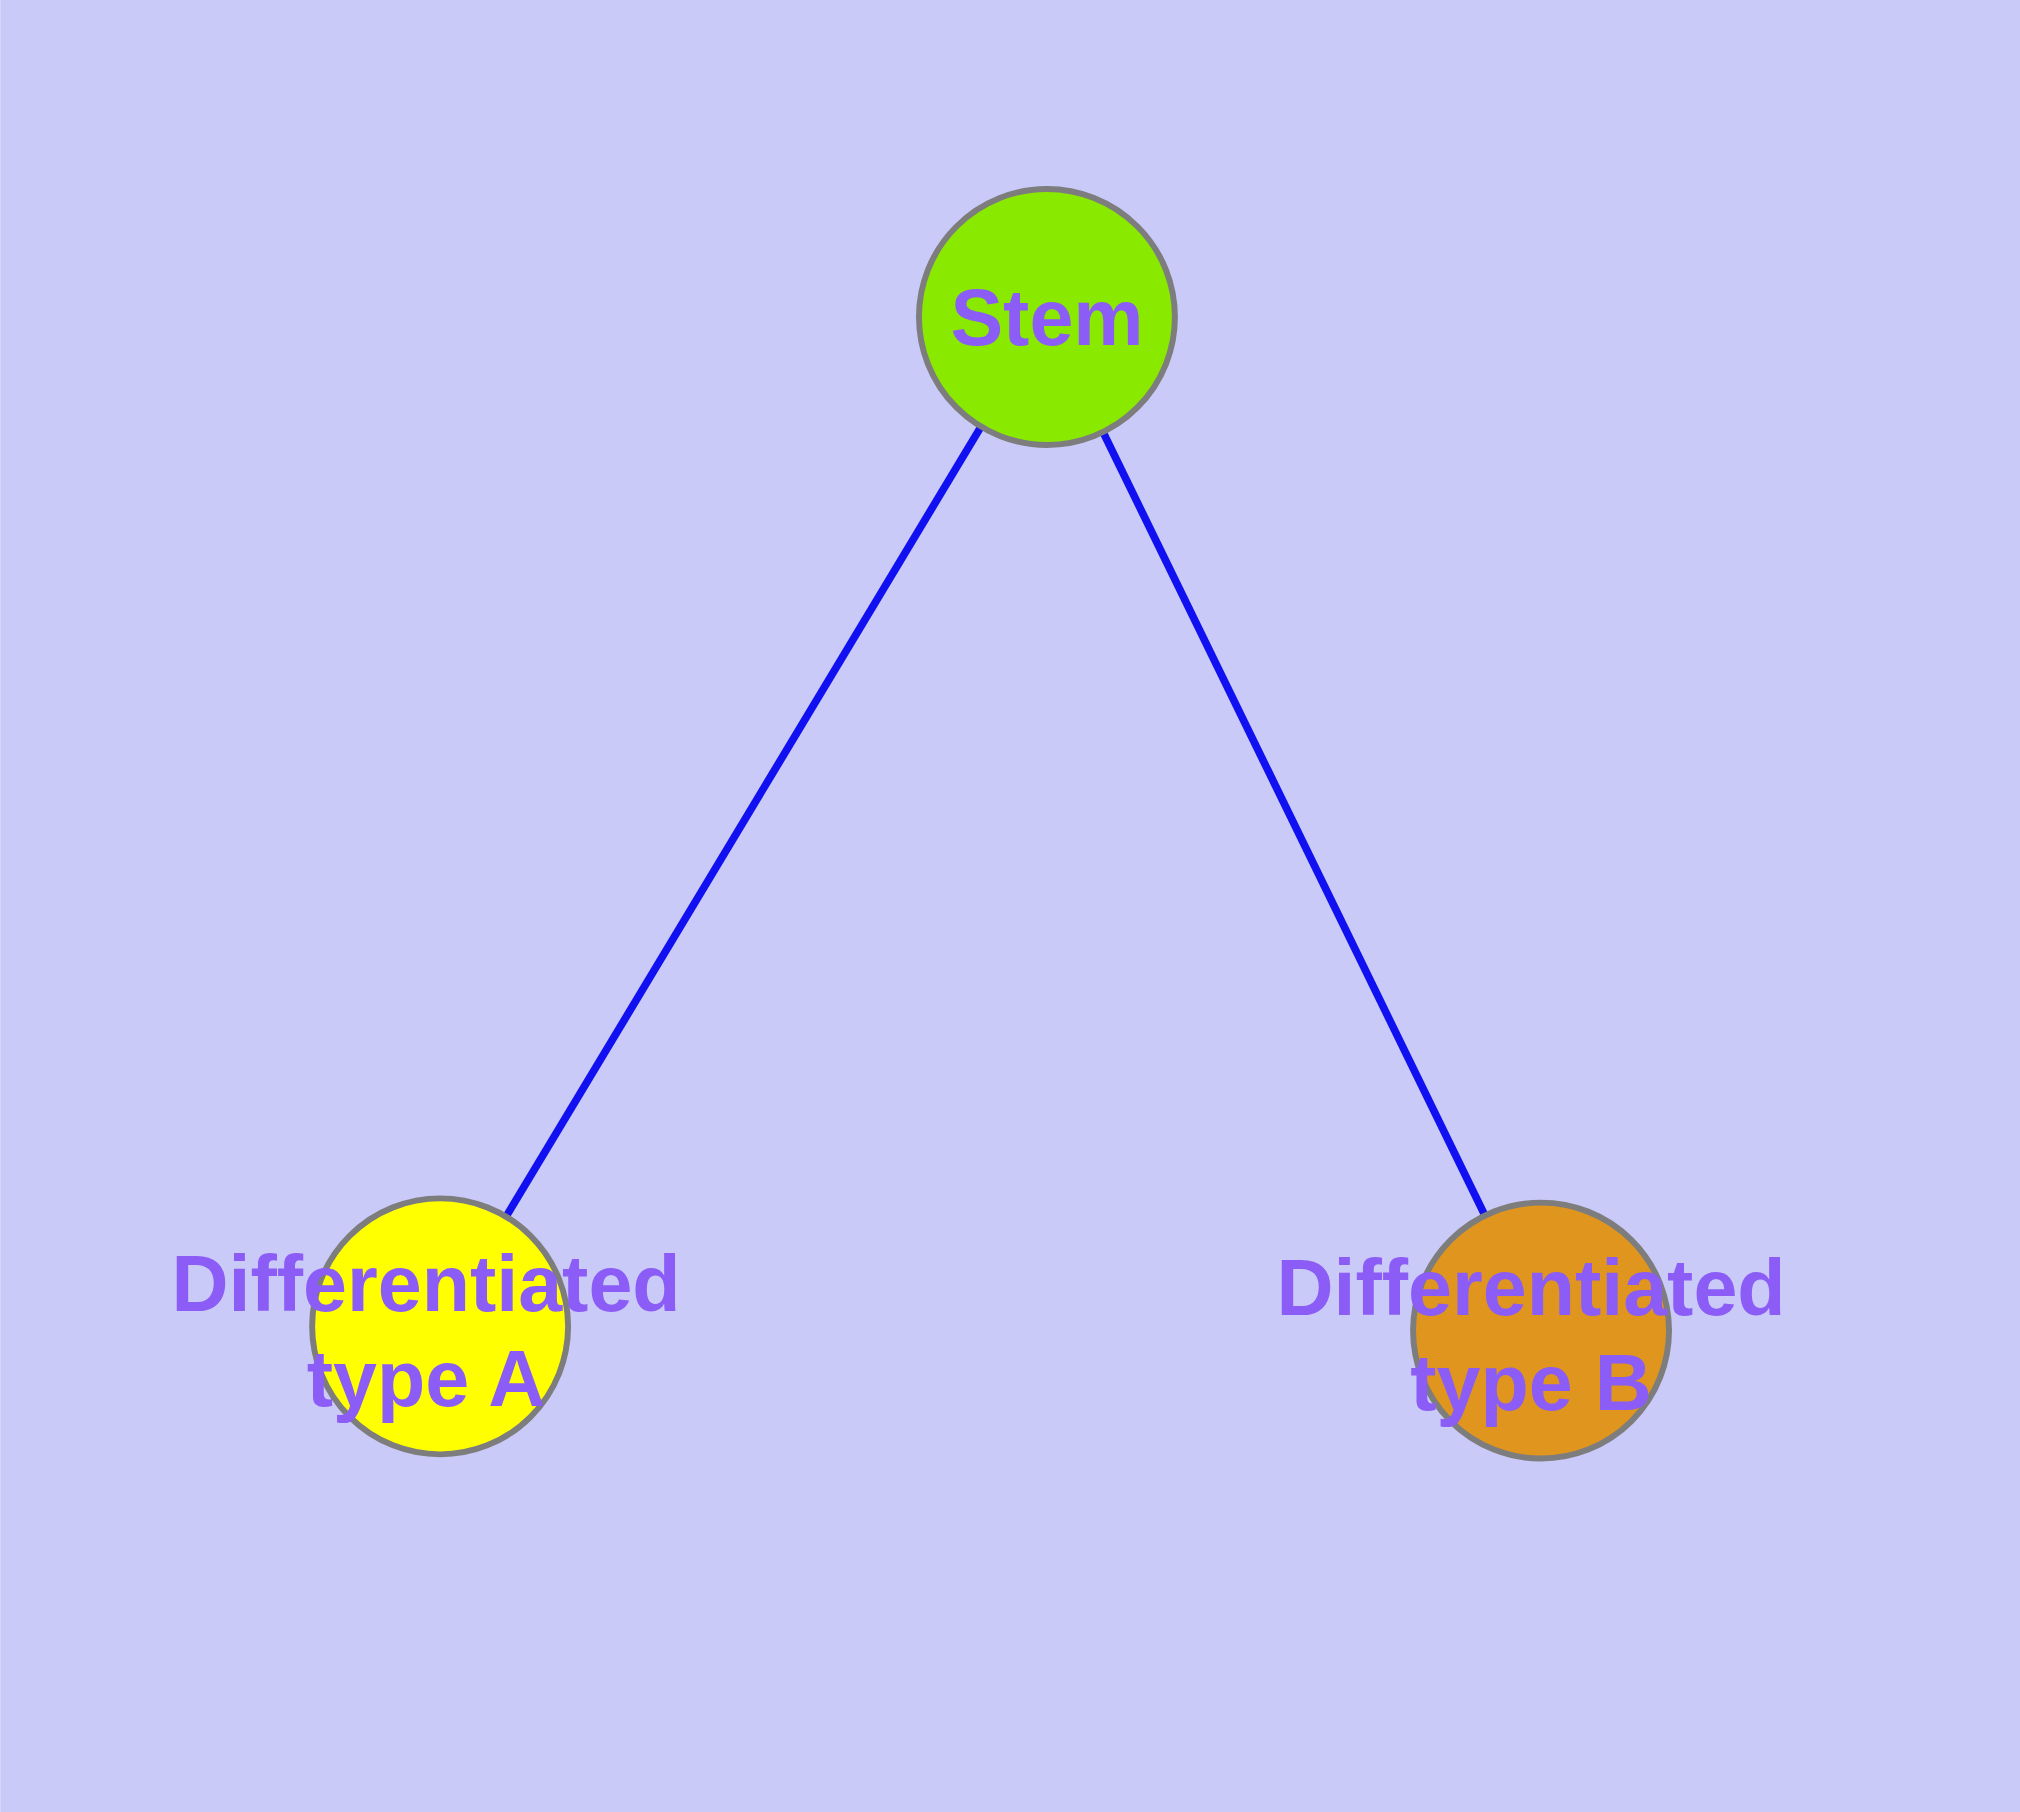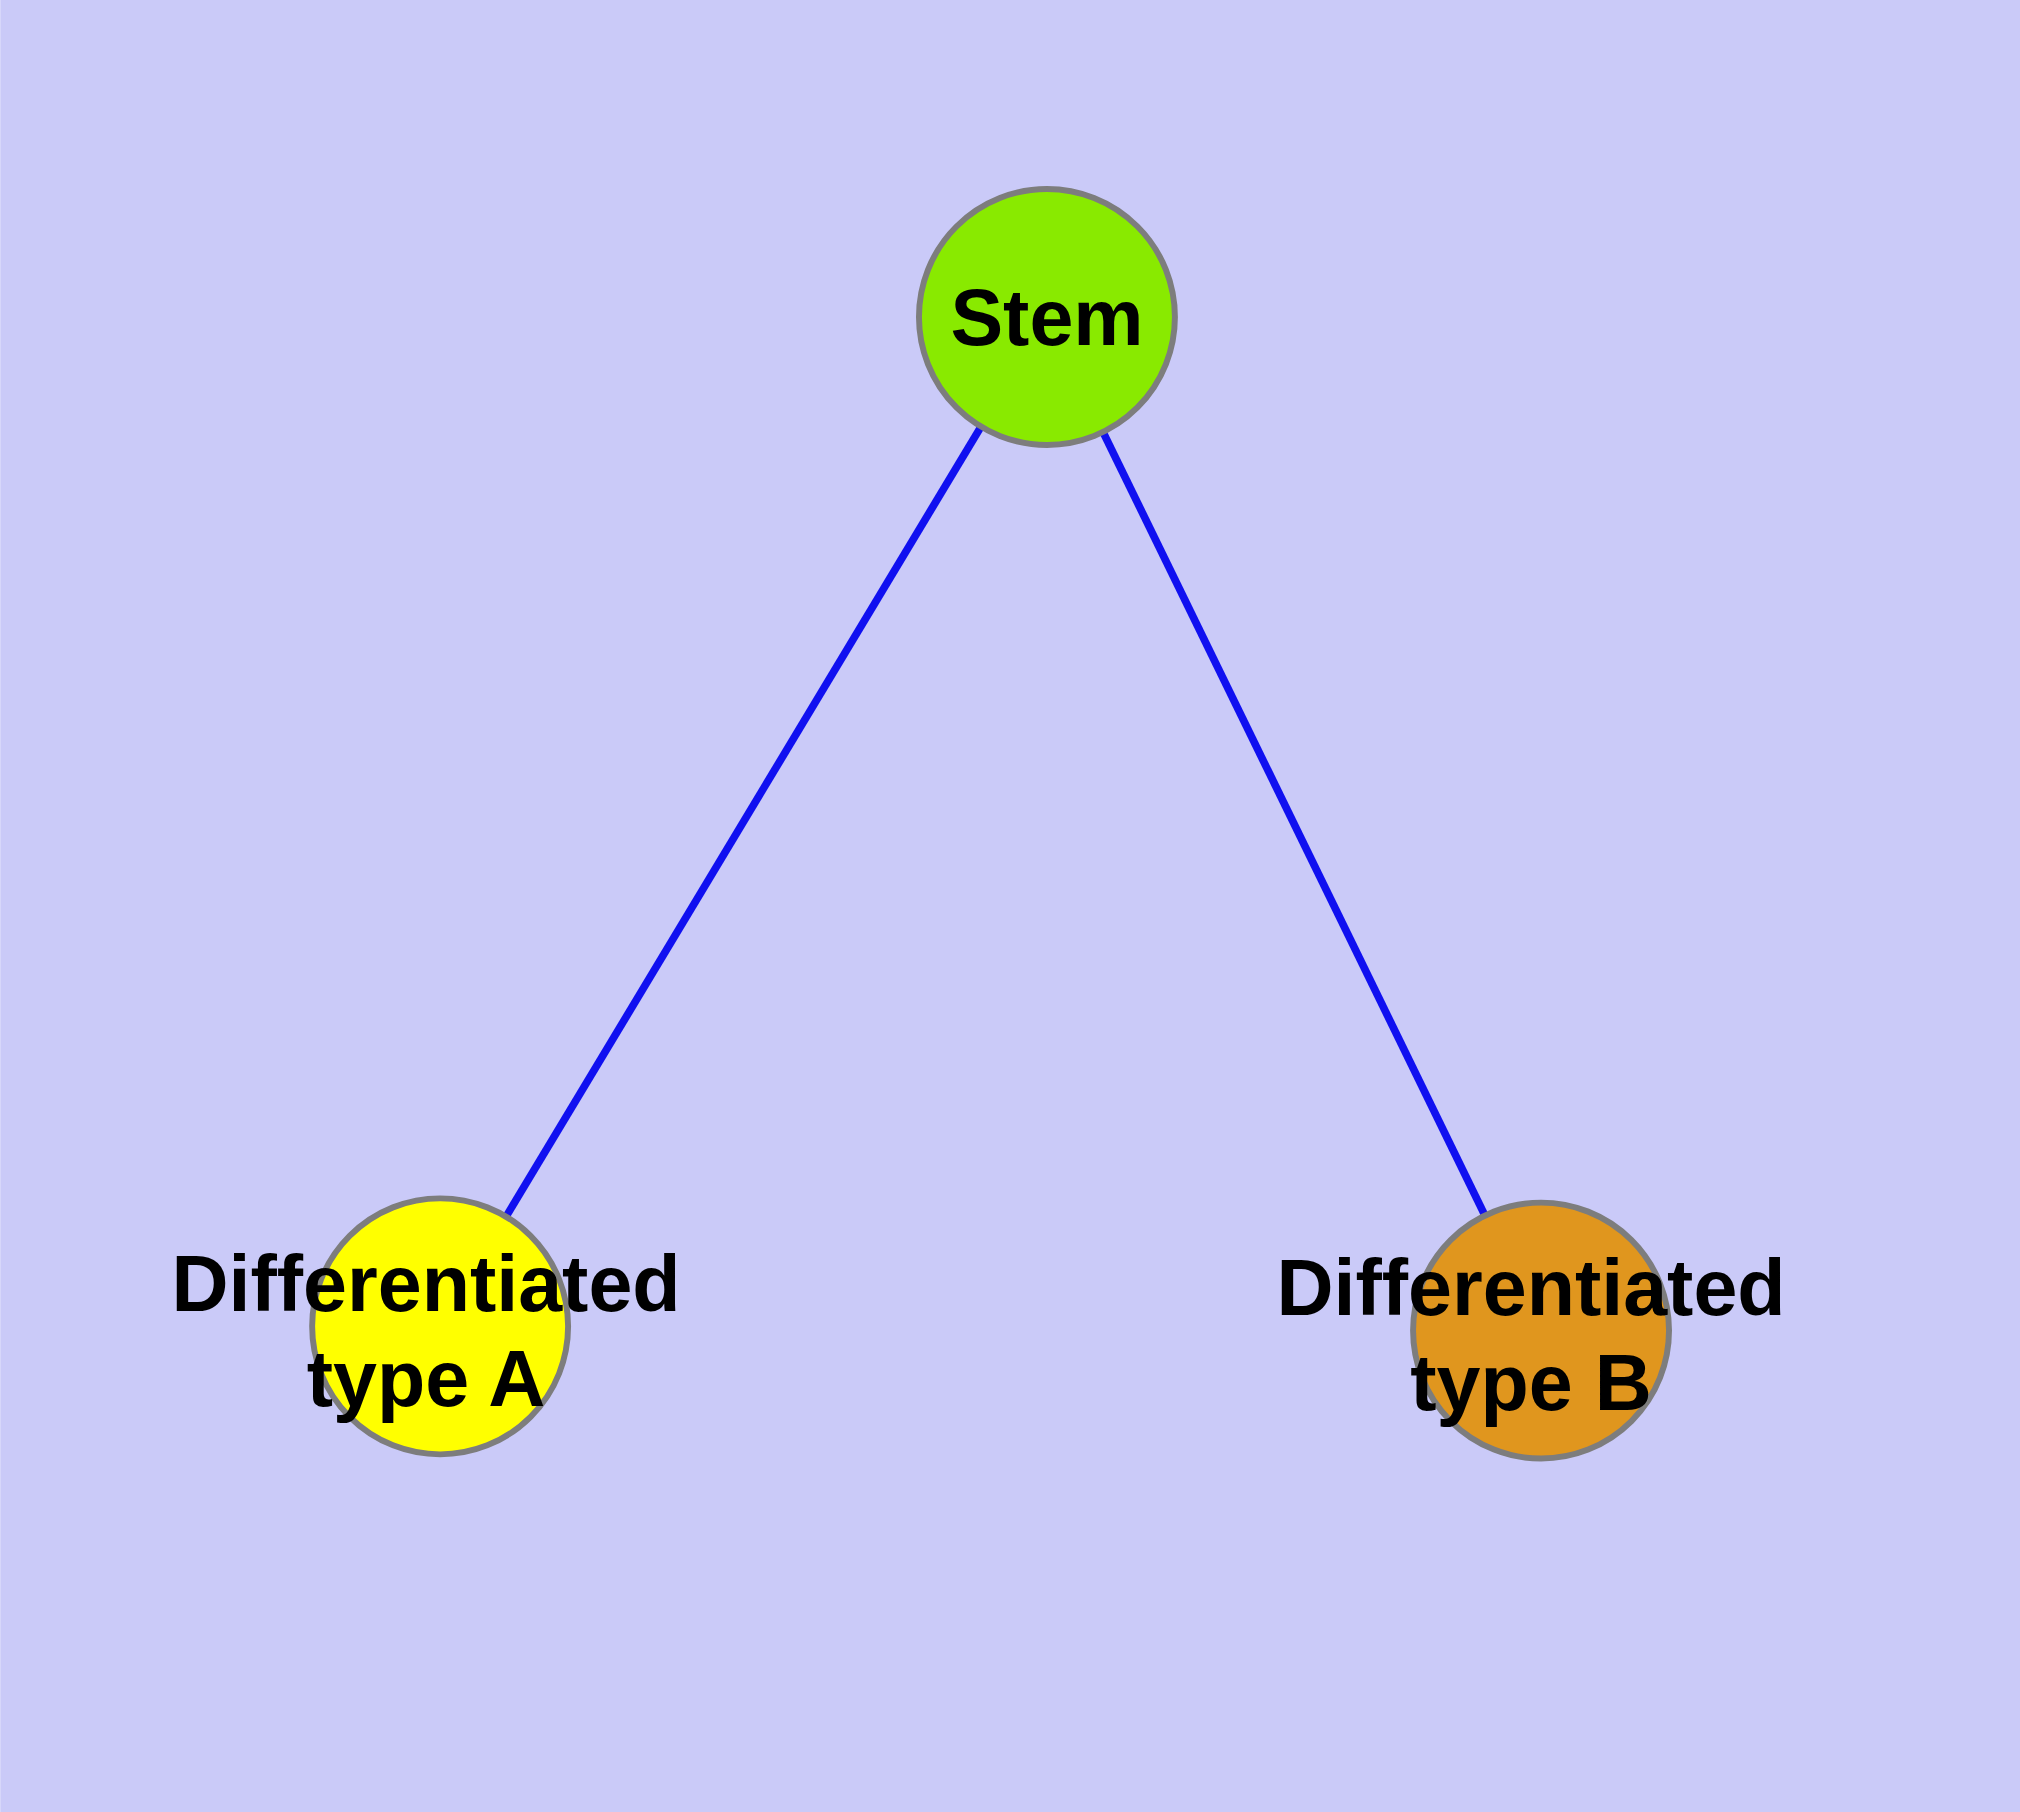--- a/index.html
+++ b/index.html
@@ -21,21 +21,21 @@
     display: block;
   }
   .node-label {
     position: absolute;
     transform: translate(-50%, -50%);
     text-align: center;
     white-space: pre-line;
     font-weight: bold;
     font-size: 79px;
     line-height: 95px;
-    color: #000000;
+    color: #8b5cf6;
     letter-spacing: 0px;
     pointer-events: none;
   }
   .node-label.stem { left: 1047px; top: 317px; }
   .node-label.type-a { left: 426px; top: 1331px; }
   .node-label.type-b { left: 1531px; top: 1335px; }
 </style>
 </head>
 <body>
 

